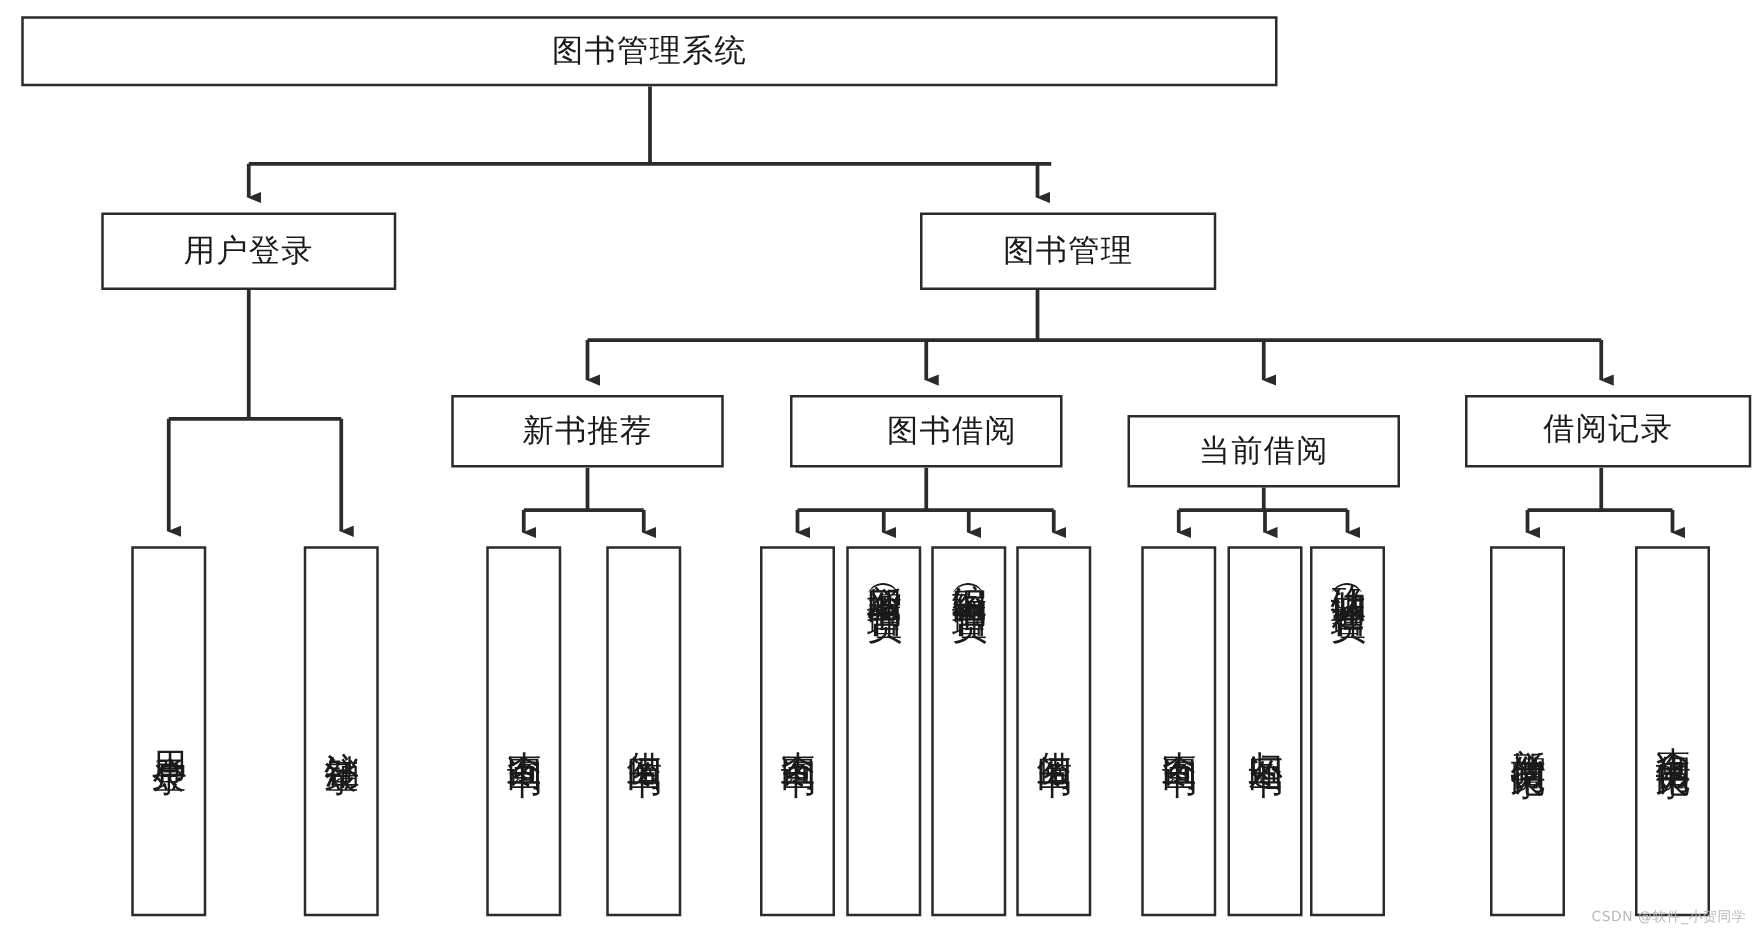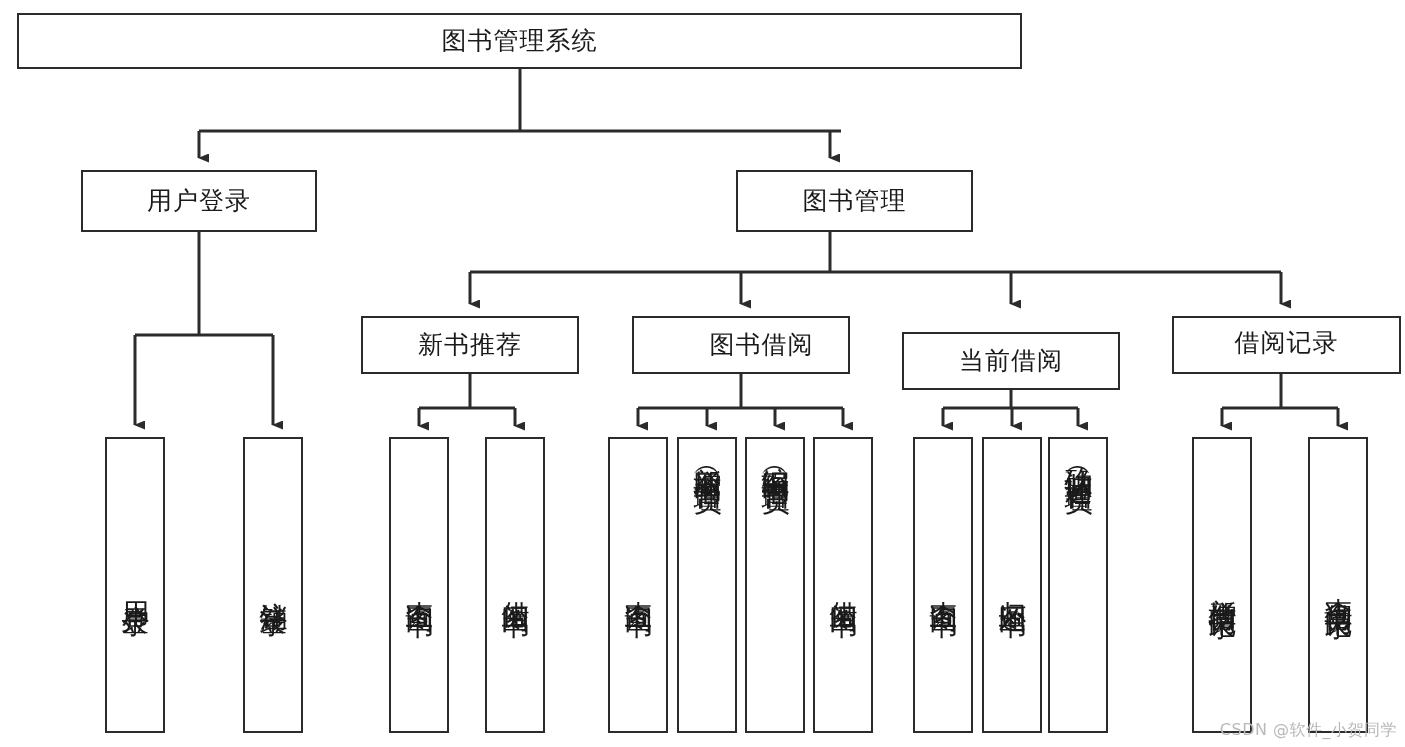--- a/index.html
+++ b/index.html
@@ -61,21 +61,21 @@
   }
   
   .vtext-center {
     align-items: center;
     padding-top: 0;
   }
   #watermark {
     position: absolute;
     right: 8px;
     bottom: 6px;
-    font-size: 16px;
+    font-size: 11px;
     color: #b9b9b9;
     letter-spacing: 0.5px;
     white-space: nowrap;
     pointer-events: none;
   }
 </style>
 </head>
 <body>
 
 <div id="diagram-root">

